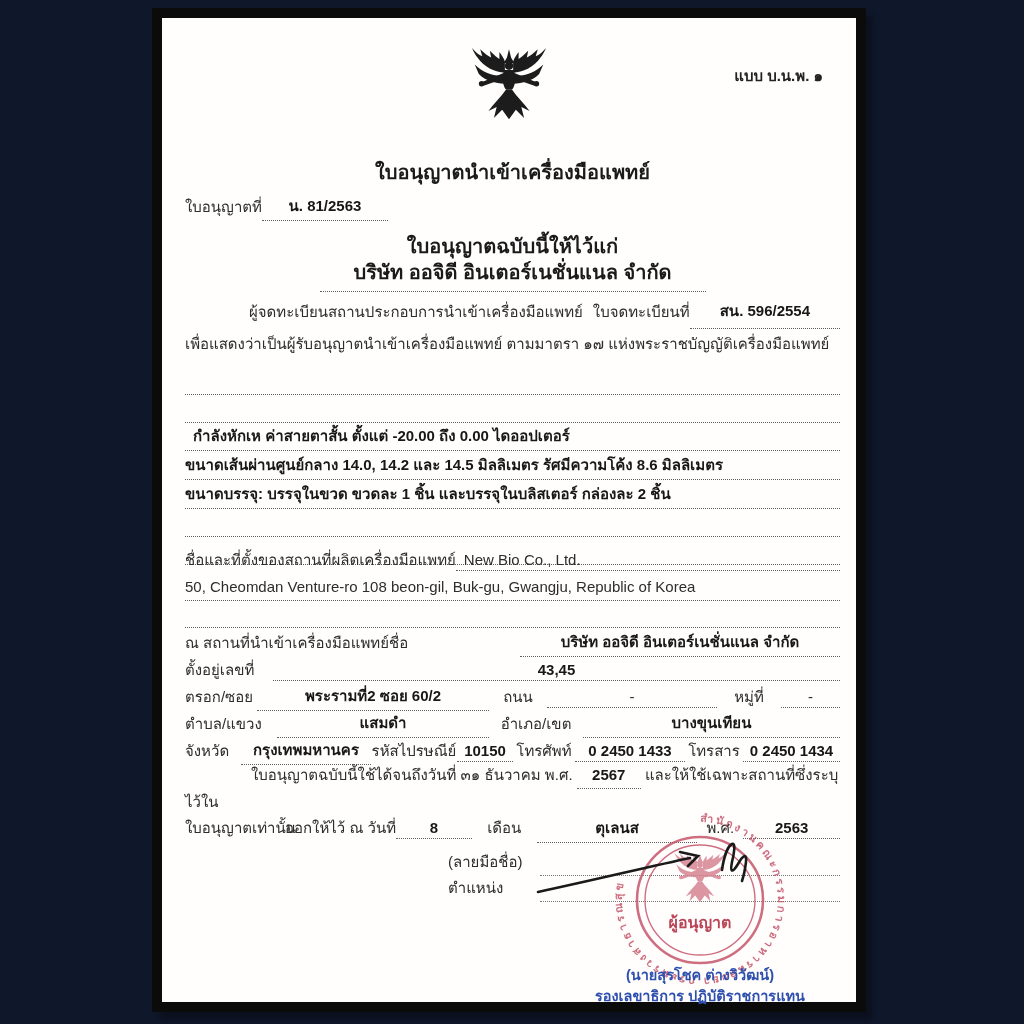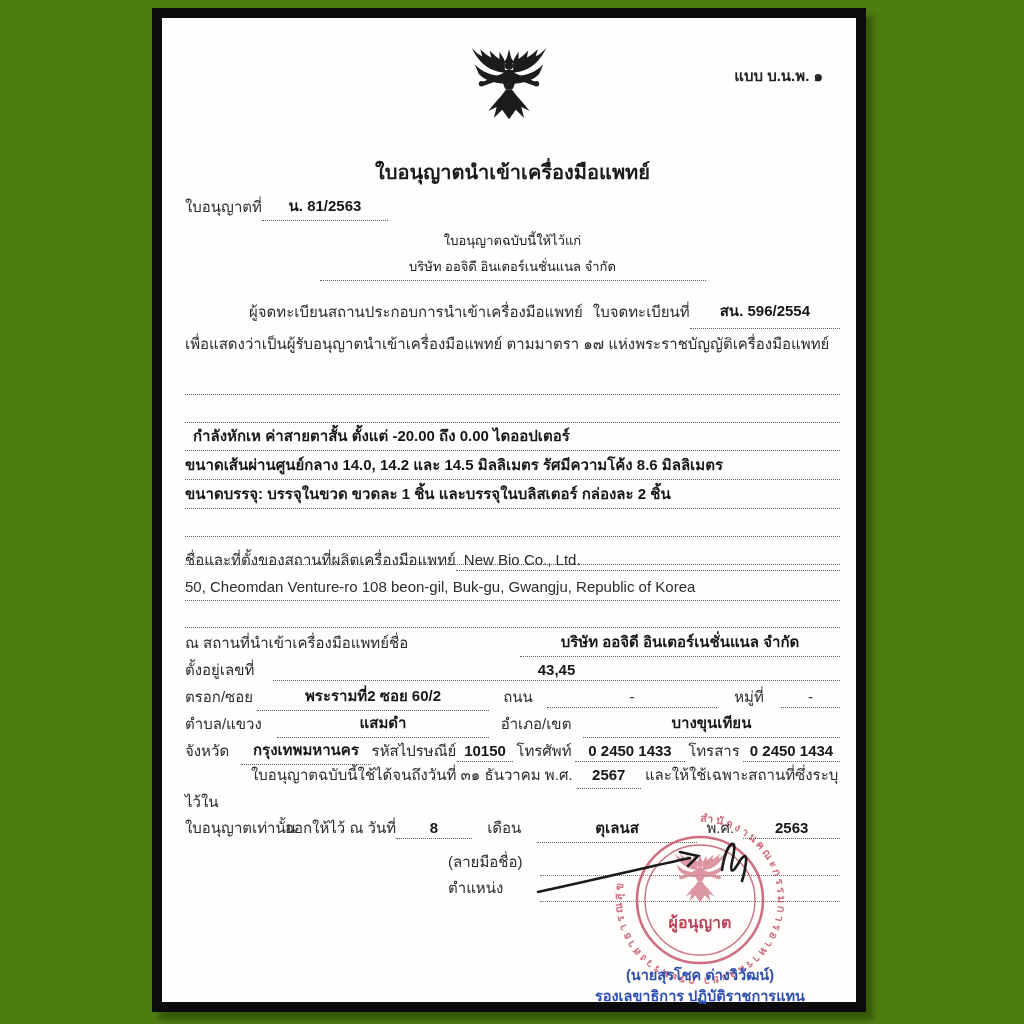--- a/index.html
+++ b/index.html
@@ -1,24 +1,24 @@
 <!DOCTYPE html>
 <html><head>
 <meta charset="utf-8">
 <style>
   html,body{margin:0;padding:0;background:#ffffff;}
-  .canvas{position:relative;width:1024px;height:1024px;background:#4d7c0f;overflow:hidden;
+  .canvas{position:relative;width:1024px;height:1024px;background:#0f172a;overflow:hidden;
           font-family:"Liberation Sans","DejaVu Sans",sans-serif;color:#2d2d2d;}
   .doc{position:absolute;left:152px;top:8px;width:694px;height:984px;background:#fffefd;
        border:10px solid #0b0b0b;box-shadow:7px 8px 5px rgba(0,0,0,.28);}
   .abs{position:absolute;left:23px;right:16px;}
   .center{text-align:center;}
   .b{font-weight:700;color:#171717;}
   .title{font-size:20px;font-weight:700;color:#1a1a1a;}
-  .h17{font-size:13px;font-weight:400;color:#1a1a1a;}
+  .h17{font-size:20px;font-weight:700;color:#1a1a1a;}
   .body-txt{font-size:15px;}
   .formcode{position:absolute;top:46px;right:33px;font-size:15px;font-weight:700;color:#222;}
   .garuda-wrap{position:absolute;left:0;right:0;top:30px;text-align:center;}
   .garuda-wrap svg{fill:#1c1c1c;}
   .rule{border-bottom:1px dotted #5f5f5f;}
   .row{display:flex;align-items:center;font-size:15px;}
   .row .lbl{white-space:nowrap;padding-bottom:2px;}
   .row .cell{border-bottom:1px dotted #5f5f5f;padding:0 4px 2px 4px;white-space:nowrap;overflow:hidden;}
   .grow{flex:1 1 auto;}
   .ruled-rows .rrow{height:28px;display:flex;align-items:flex-end;}

